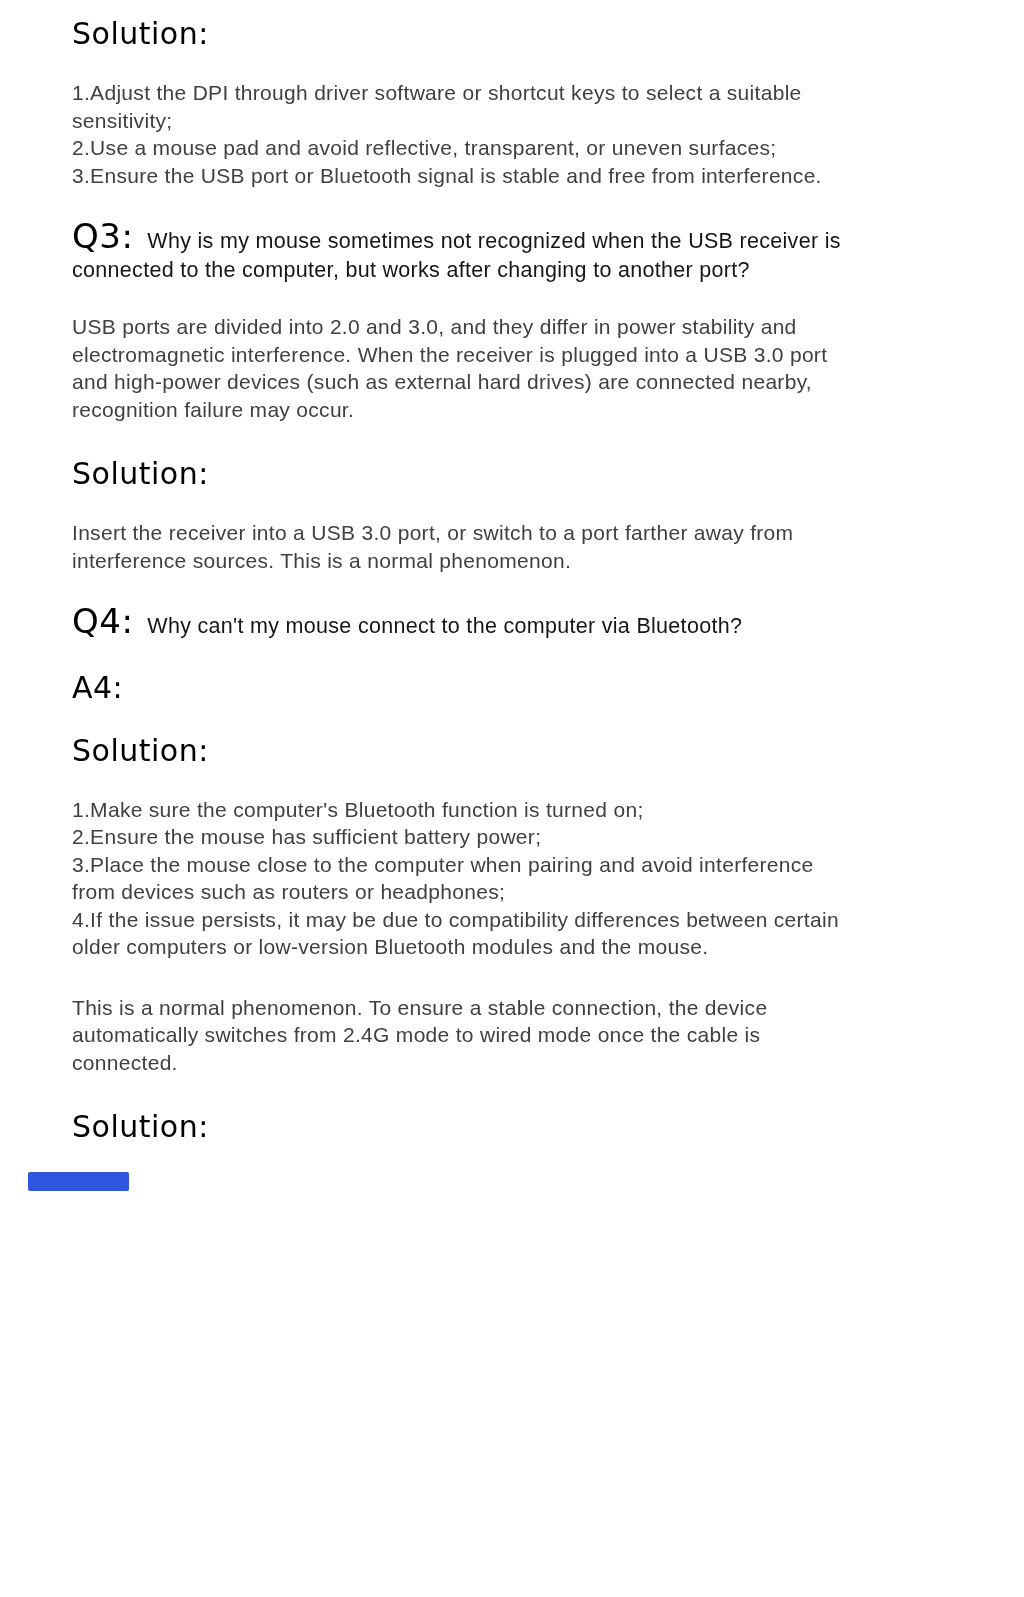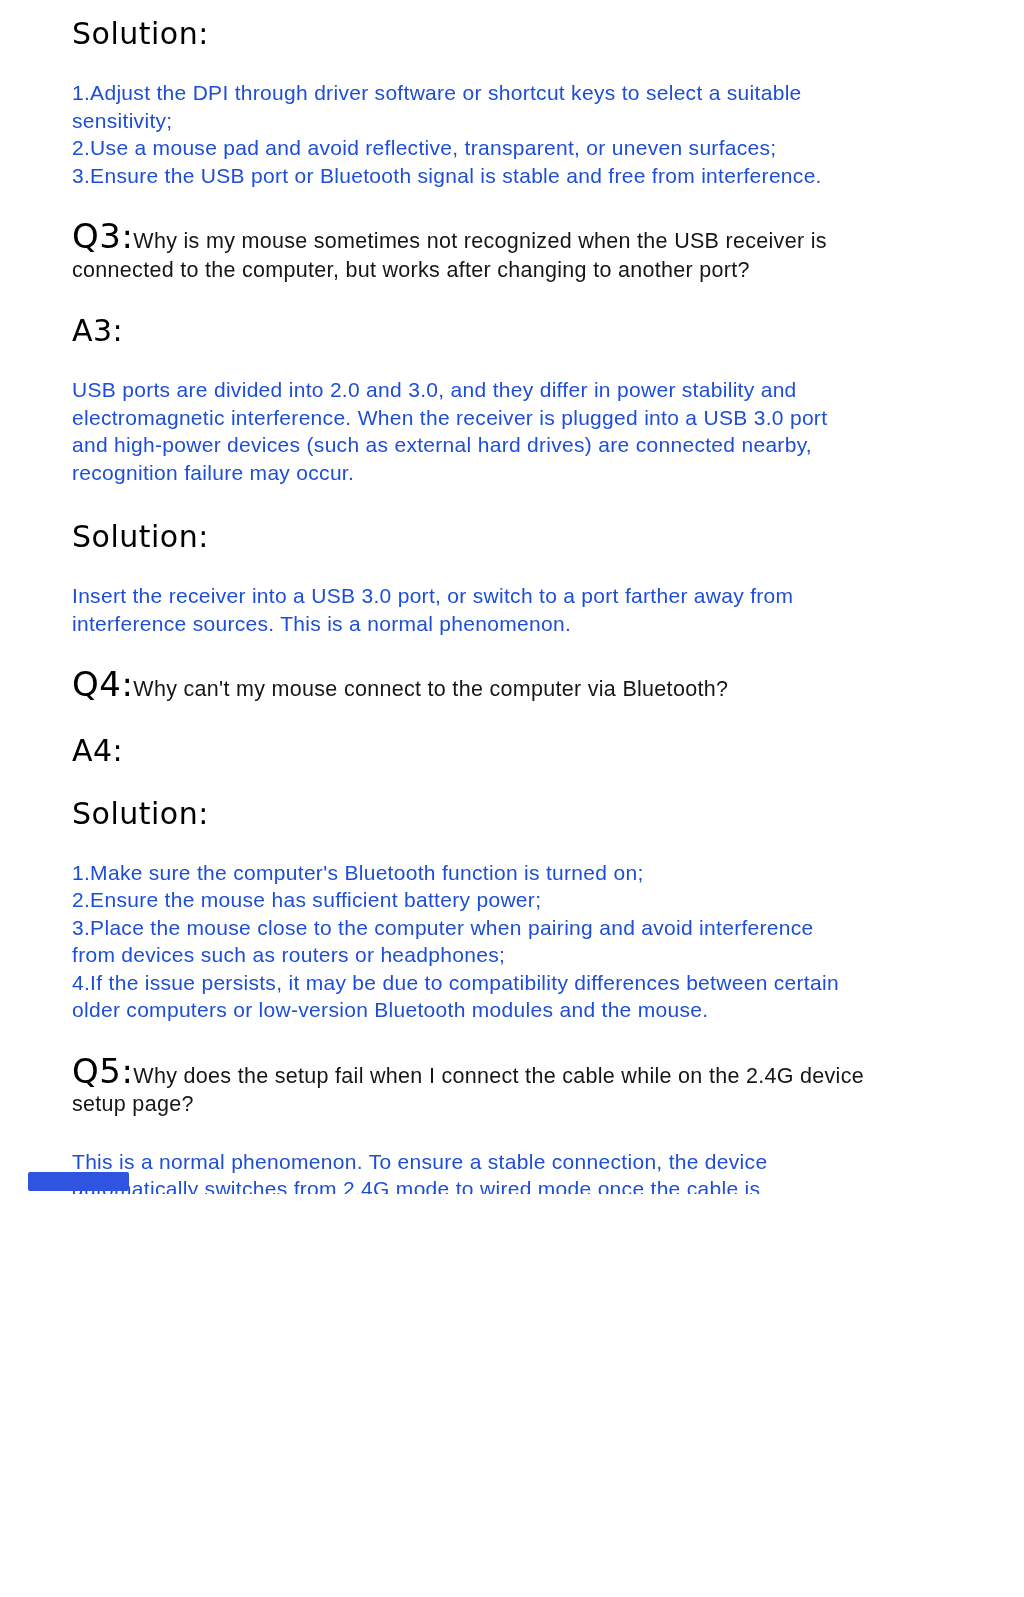--- a/index.html
+++ b/index.html
@@ -23,35 +23,36 @@
     line-height: 36px;
     margin: 0 0 27px 0;
     white-space: pre-wrap;
   }
   .body-text {
     font-size: 21px;
     line-height: 27.5px;
     letter-spacing: 0.3px;
     margin: 0 0 33px 0;
     white-space: pre-wrap;
-    color: #1d4ed8;
+    color: #404040;
   }
   .q {
     margin: 0 0 29px 0;
     font-size: 21.5px;
     line-height: 28.5px;
     letter-spacing: 0.3px;
     white-space: pre-wrap;
     color: #161616;
   }
   .q-label {
     font-family: "DejaVu Sans", sans-serif;
     font-size: 34px;
     font-weight: 500;
     color: #000000;
+    margin-right: 14px;
     letter-spacing: 0.5px;
   }
   .footer-bar {
     position: absolute;
     left: 28px;
     bottom: 3px;
     width: 101px;
     height: 19px;
     border-radius: 2px;
   }
@@ -63,21 +64,20 @@
 
   <h2 class="h">Solution:</h2>
   <p class="body-text">1.Adjust the DPI through driver software or shortcut keys to select a suitable
 sensitivity;
 2.Use a mouse pad and avoid reflective, transparent, or uneven surfaces;
 3.Ensure the USB port or Bluetooth signal is stable and free from interference.</p>
 
   <p class="q"><span class="q-label">Q3:</span><span>Why is my mouse sometimes not recognized when the USB receiver is
 connected to the computer, but works after changing to another port?</span></p>
 
-  <h2 class="h">A3:</h2>
   <p class="body-text">USB ports are divided into 2.0 and 3.0, and they differ in power stability and
 electromagnetic interference. When the receiver is plugged into a USB 3.0 port
 and high-power devices (such as external hard drives) are connected nearby,
 recognition failure may occur.</p>
 
   <h2 class="h">Solution:</h2>
   <p class="body-text">Insert the receiver into a USB 3.0 port, or switch to a port farther away from
 interference sources. This is a normal phenomenon.</p>
 
   <p class="q"><span class="q-label">Q4:</span><span>Why can't my mouse connect to the computer via Bluetooth?</span></p>
@@ -85,22 +85,20 @@
   <h2 class="h">A4:</h2>
 
   <h2 class="h">Solution:</h2>
   <p class="body-text">1.Make sure the computer's Bluetooth function is turned on;
 2.Ensure the mouse has sufficient battery power;
 3.Place the mouse close to the computer when pairing and avoid interference
 from devices such as routers or headphones;
 4.If the issue persists, it may be due to compatibility differences between certain
 older computers or low-version Bluetooth modules and the mouse.</p>
 
-  <p class="q"><span class="q-label">Q5:</span><span>Why does the setup fail when I connect the cable while on the 2.4G device
-setup page?</span></p>
 
   <p class="body-text">This is a normal phenomenon. To ensure a stable connection, the device
 automatically switches from 2.4G mode to wired mode once the cable is
 connected.</p>
 
   <h2 class="h">Solution:</h2>
 
   <div class="footer-bar" style="background: rgb(47, 84, 224);"></div>
 
 </div>

